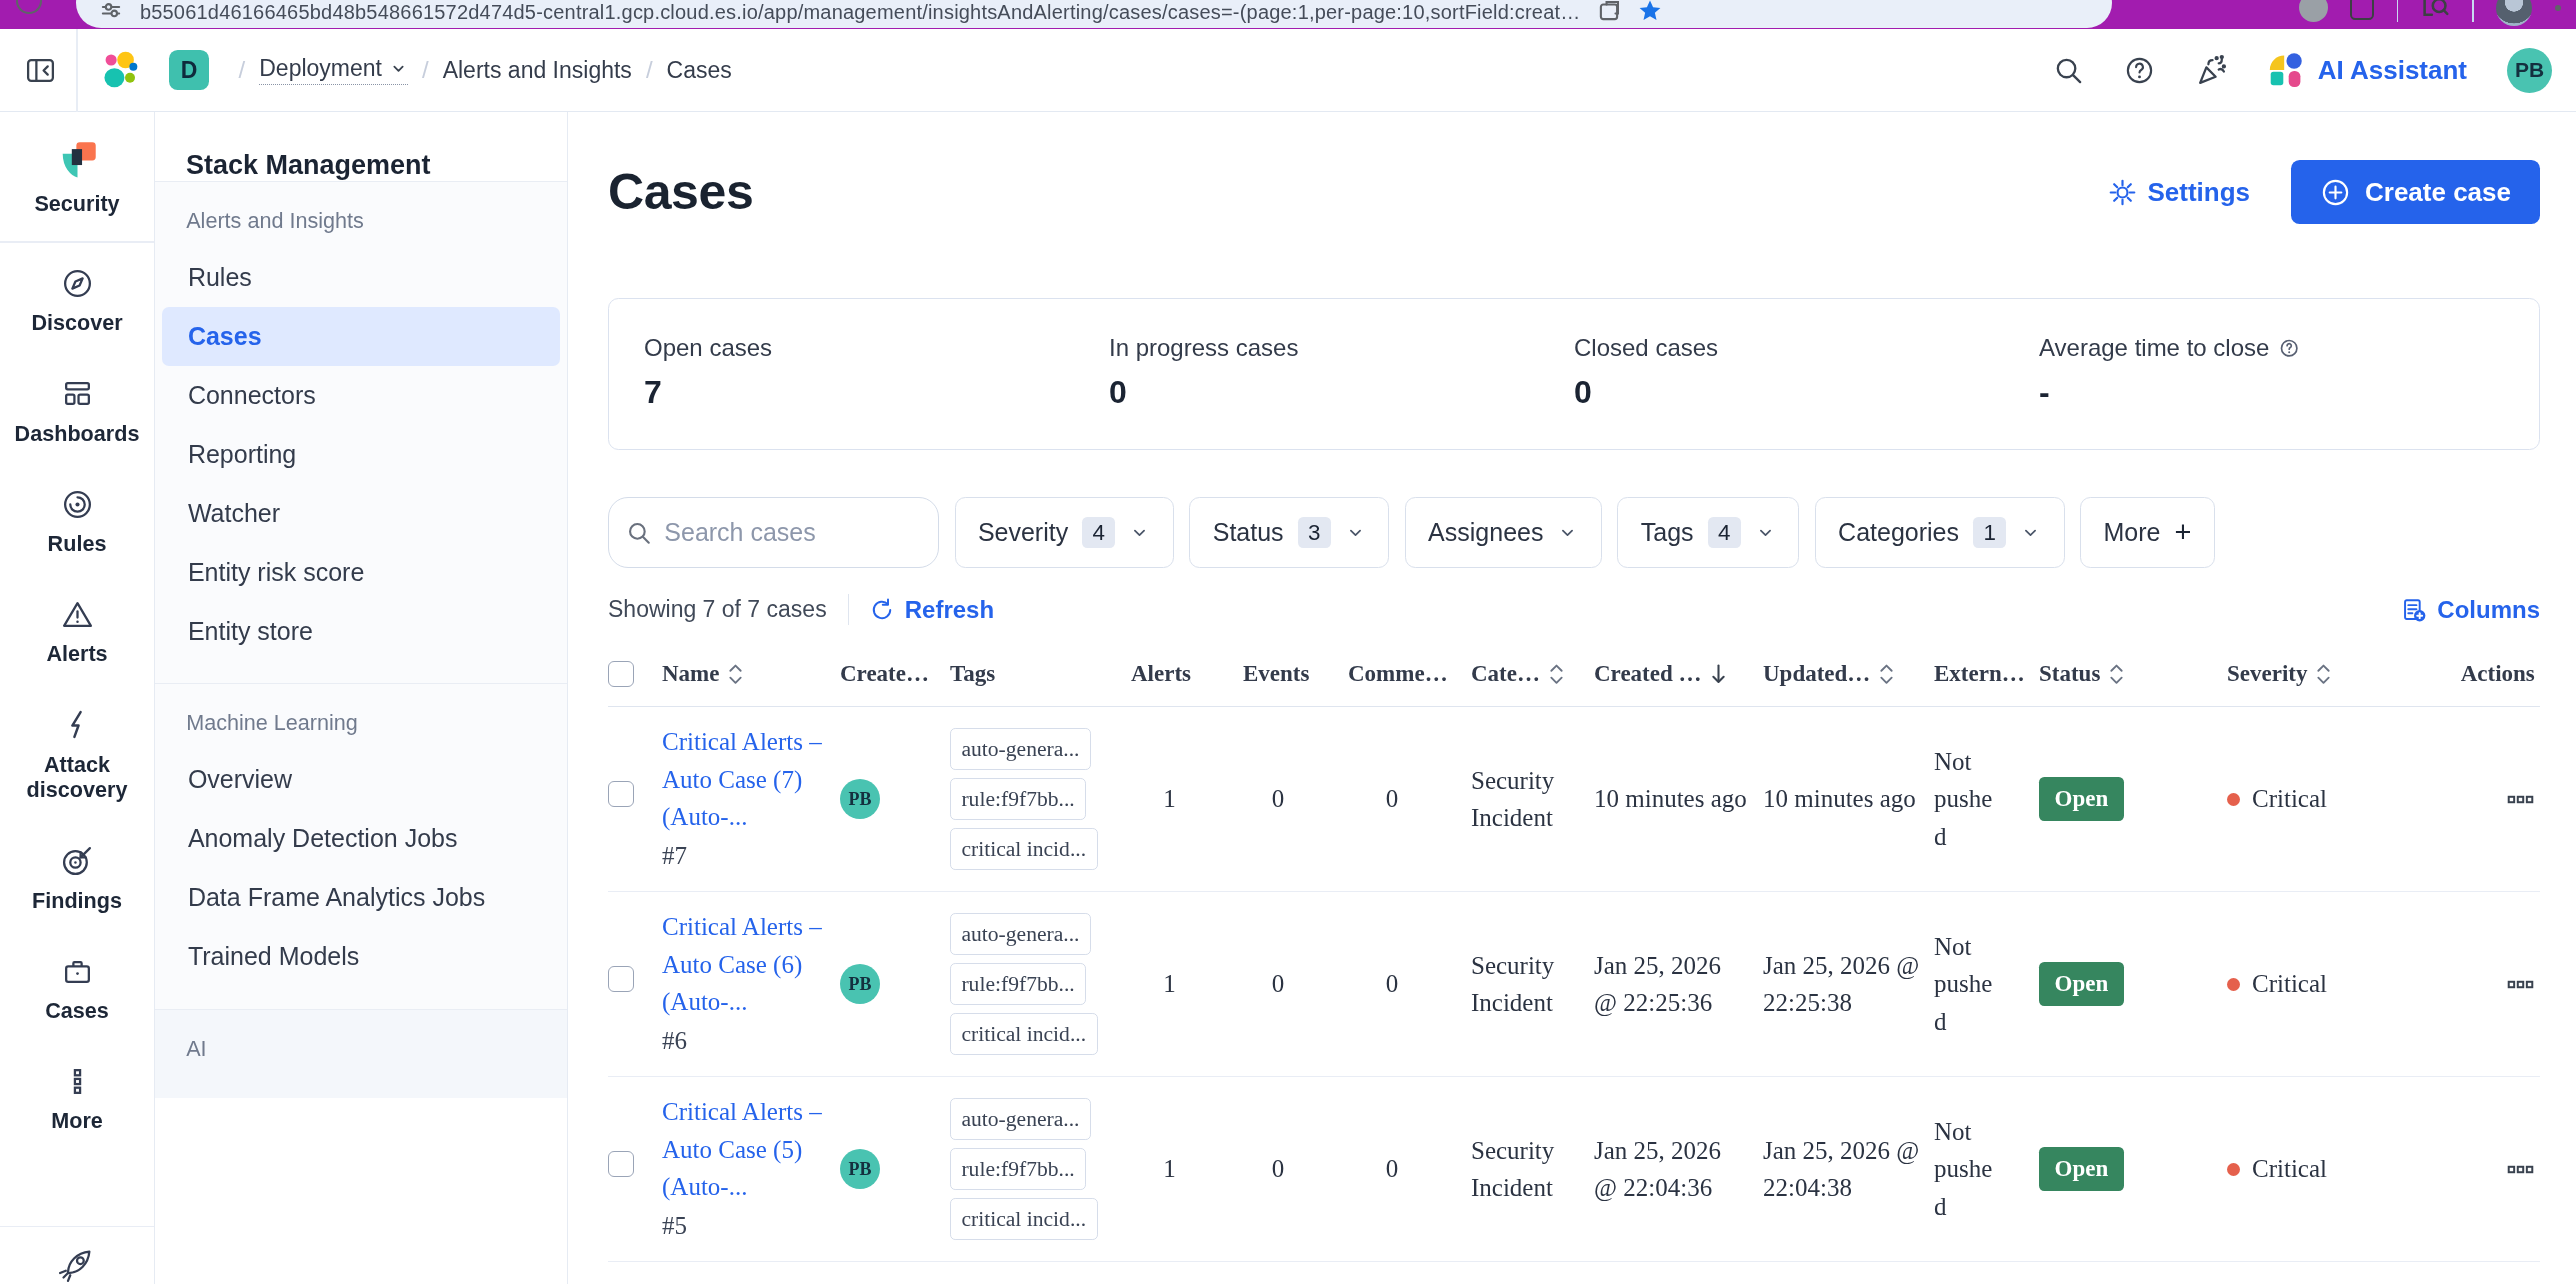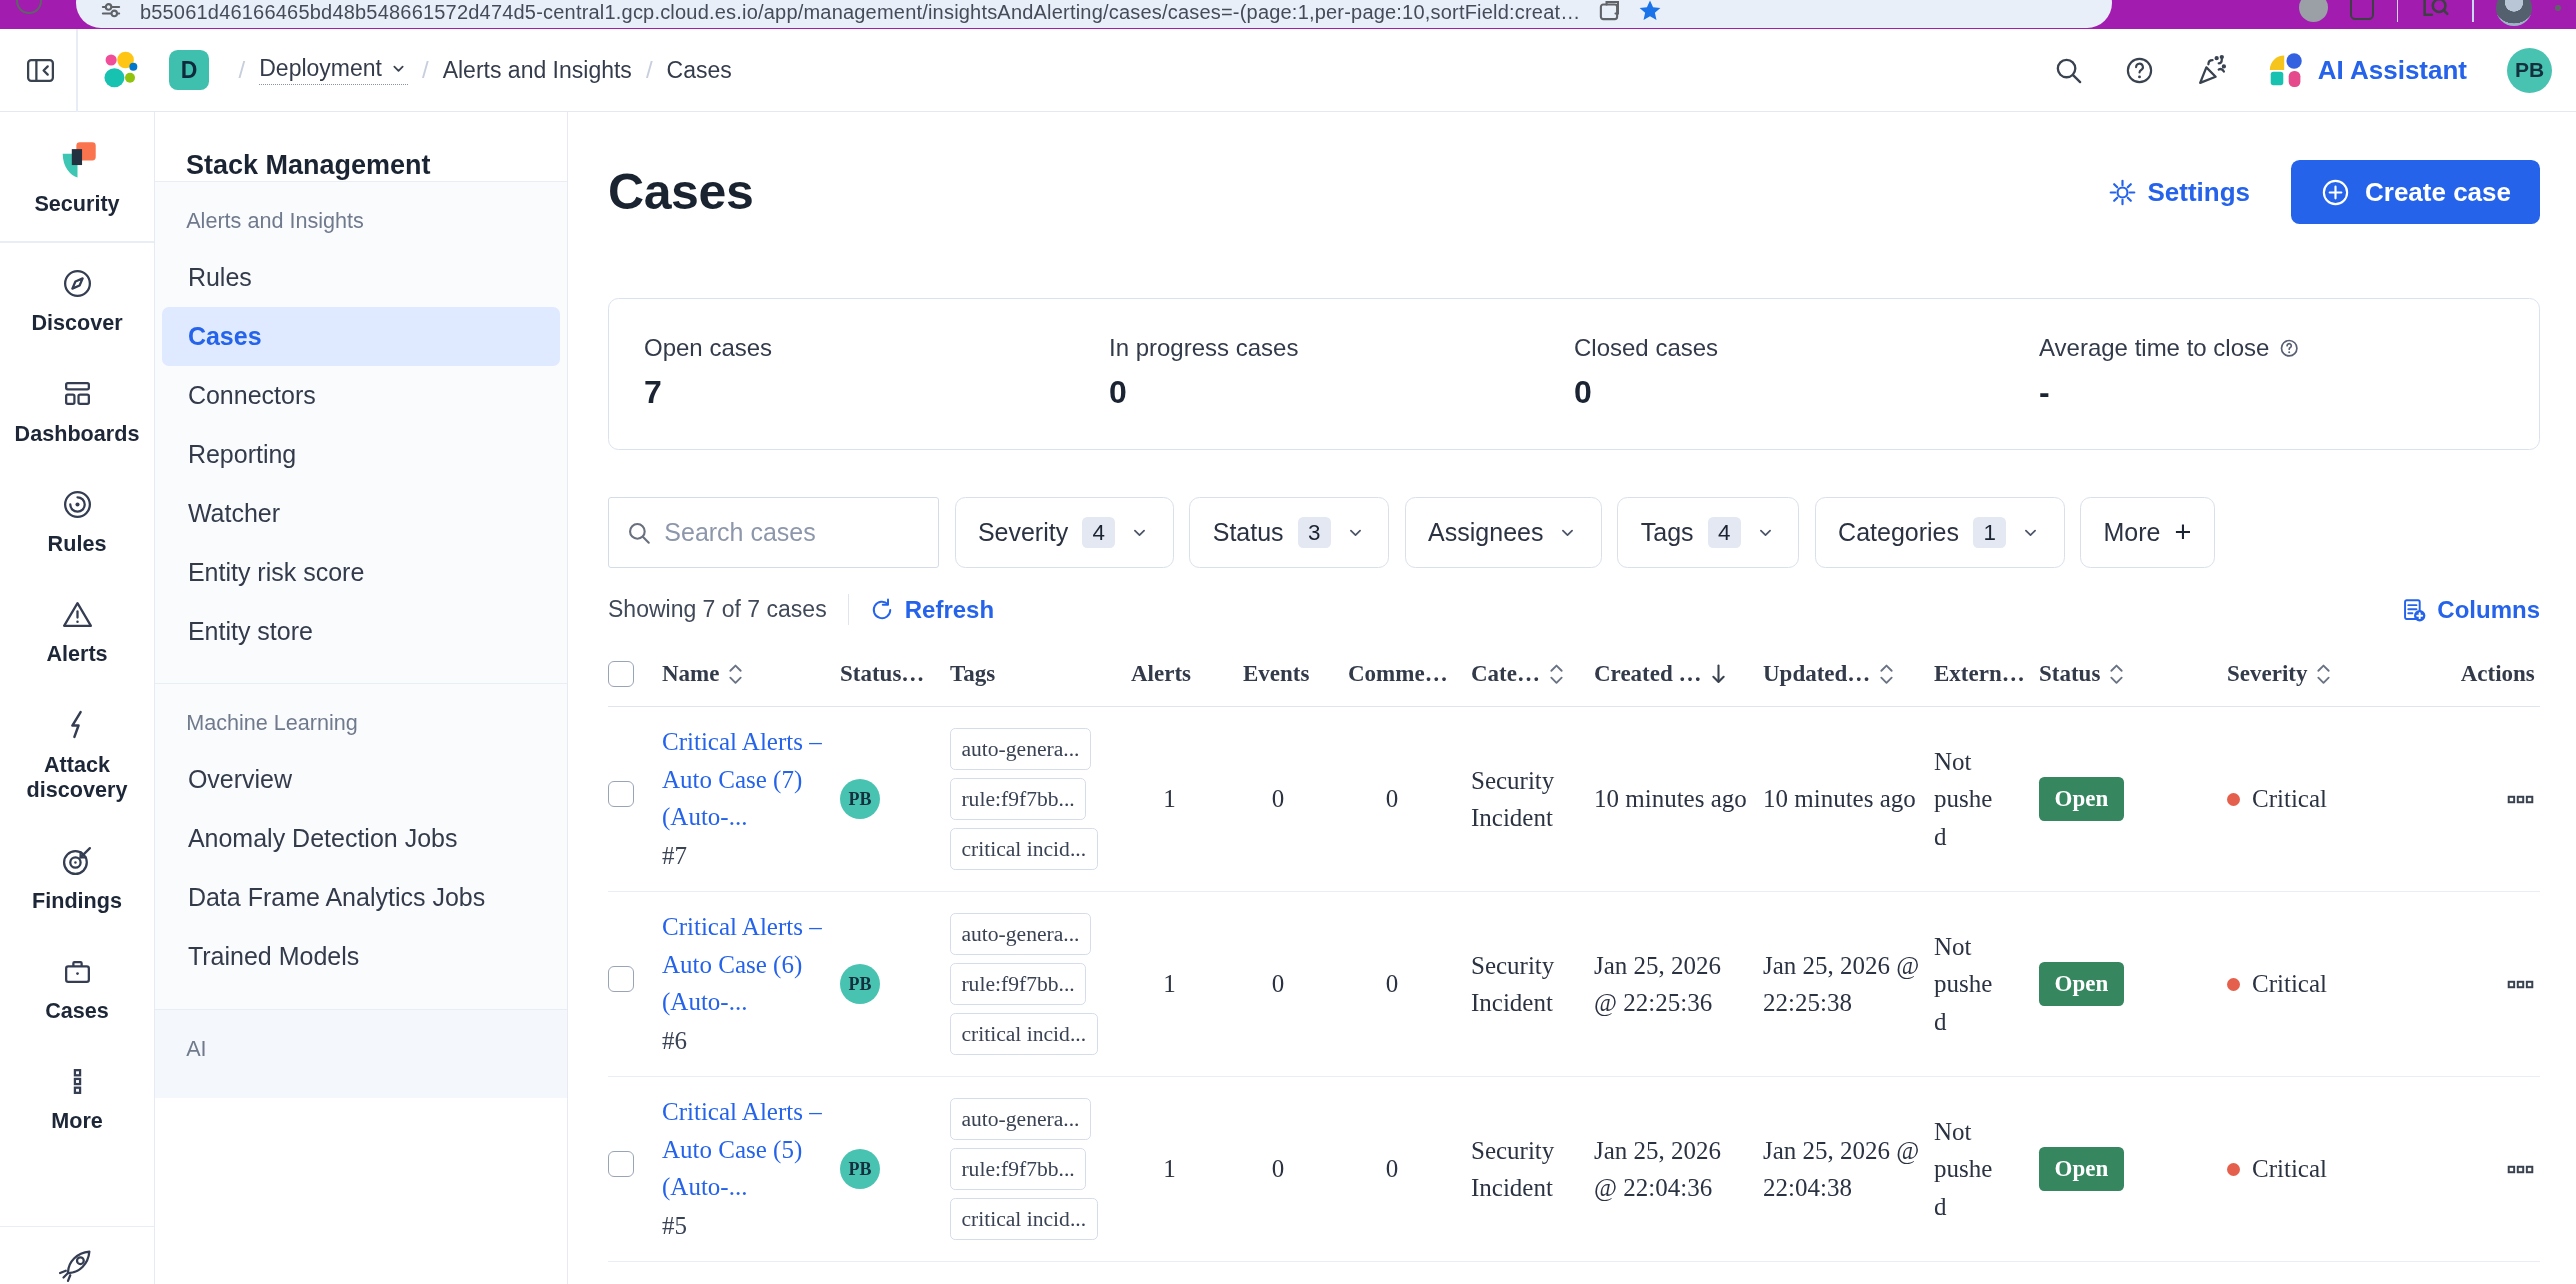--- a/index.html
+++ b/index.html
@@ -76,21 +76,21 @@
   .create-btn { height:64px; background:#2563eb; border:none; border-radius:8.6px; color:#fff;
     font-size:26px; font-weight:700; display:flex; align-items:center; gap:14px; padding:0 29px;
     cursor:pointer; font-family:inherit; }
 
   .stats-panel { border:1.7px solid #dbe2ef; border-radius:10.4px; padding:35px 35px 38px;
     display:grid; grid-template-columns:repeat(4,1fr); }
   .stat .s-label { font-size:24px; color:#333b4a; display:flex; align-items:center; gap:8.6px; }
   .stat .s-value { font-size:32px; font-weight:700; color:#1b2433; margin-top:12px; }
 
   .filters { display:flex; gap:15.5px; margin-top:47px; align-items:stretch; }
-  .search-box { width:331px; height:71px; border:1.7px solid #d4dce9; border-radius:3px;
+  .search-box { width:331px; height:71px; border:1.7px solid #d4dce9; border-radius:20px;
     display:flex; align-items:center; padding:0 17.3px; gap:12px; background:#fff; }
   .search-box input { border:none; outline:none; font-size:25px; flex:1; min-width:0;
     font-family:inherit; color:#333b4b; background:transparent; }
   .search-box input::placeholder { color:#8d97ab; }
   .filter-btn { height:71px; border:1.7px solid #d9e0ec; border-radius:10.4px; background:#fff;
     display:flex; align-items:center; gap:14px; padding:0 22.4px; font-size:25px; color:#2b3342;
     cursor:pointer; font-family:inherit; }
   .f-badge { background:#e3e8f2; border-radius:5.2px; padding:2.6px 10.4px; font-size:22.4px; color:#1b2433; }
   .f-plus { font-size:29px; color:#1b2433; line-height:1; }
 
@@ -478,21 +478,21 @@
             <span class="checkbox"></span>
           </div>
           <div class="hcell name">
        <span>Name</span>
             <svg class="sort-ico" width="19" height="22.4" viewBox="0 0 20 26" fill="none" stroke="#6a7383" stroke-width="2.2" stroke-linecap="round" stroke-linejoin="round">
               <path d="M4 9l6-6 6 6"></path>
               <path d="M4 17l6 6 6-6"></path>
             </svg>
      </div>
           <div class="hcell assignee">
-       <span>Status…</span>
+       <span>Create…</span>
      </div>
           <div class="hcell tags">
        <span>Tags</span>
      </div>
           <div class="hcell alerts">
        <span>Alerts</span>
      </div>
           <div class="hcell events">
        <span>Events</span>
      </div>

